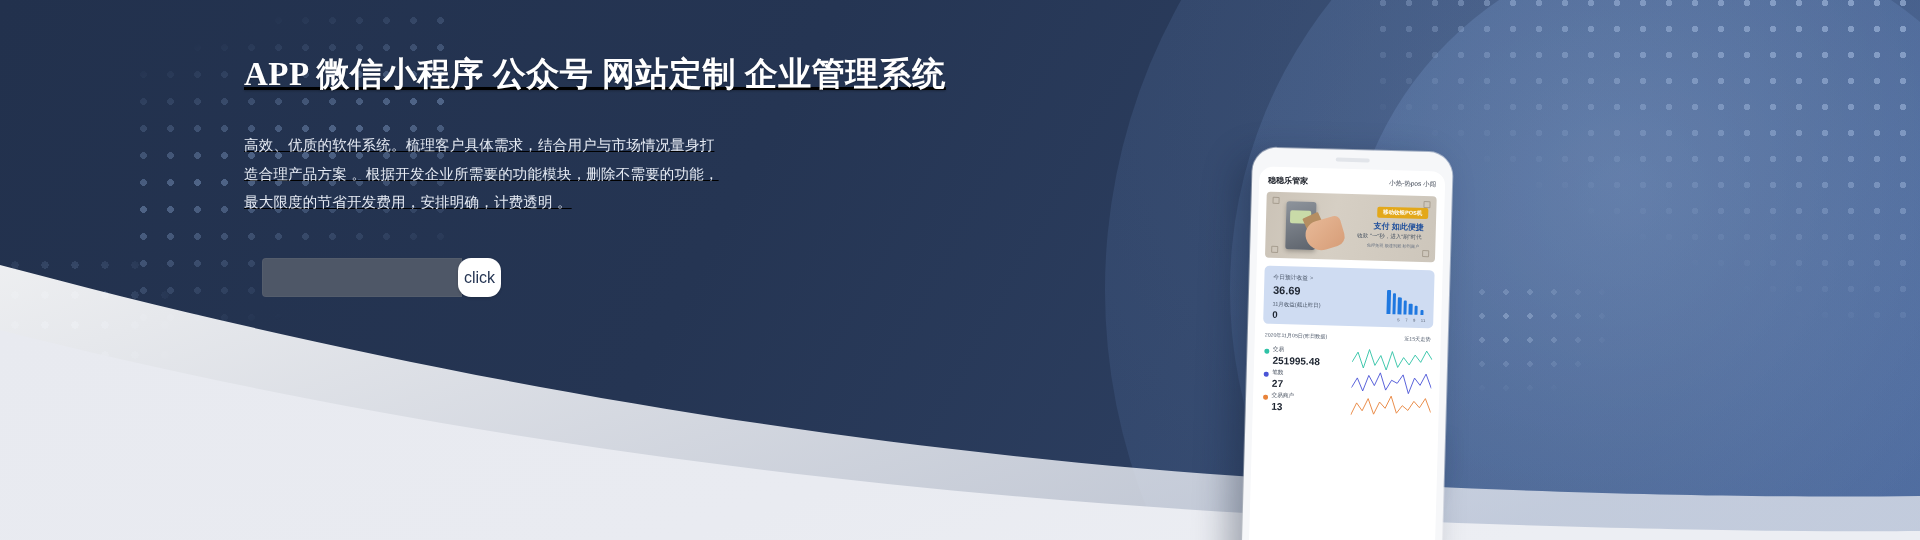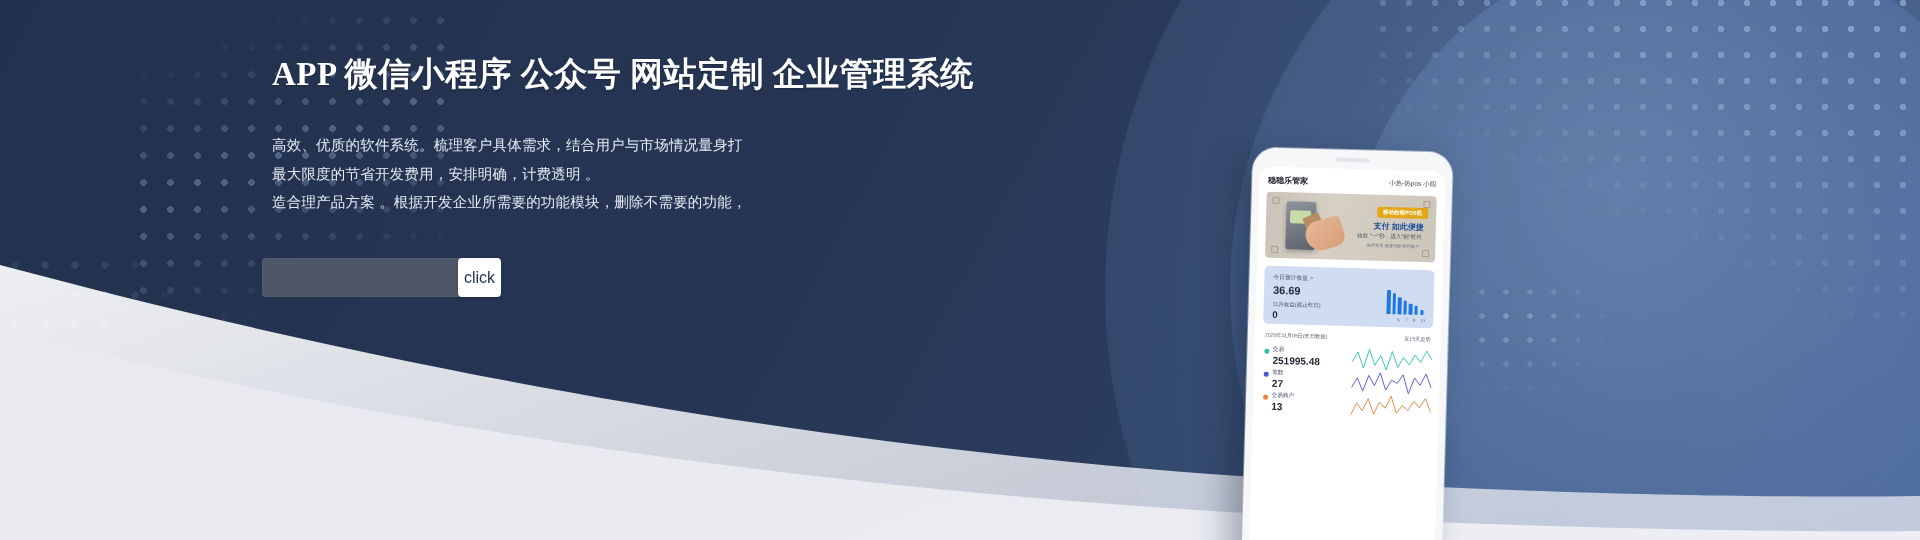--- a/index.html
+++ b/index.html
@@ -52,21 +52,21 @@
     background-size:24px 24px;
     -webkit-mask-image:radial-gradient(ellipse at 30% 35%, rgba(0,0,0,.9) 0%, rgba(0,0,0,0) 70%);
     mask-image:radial-gradient(ellipse at 30% 35%, rgba(0,0,0,.9) 0%, rgba(0,0,0,0) 70%);
   }
 
   
   .wave-wrap{position:absolute;left:0;bottom:0;width:1920px;height:360px;}
   .wave-wrap svg{display:block;width:1920px;height:360px;}
 
   
-  .copy{position:absolute;left:272px;top:52px;width:760px;}
+  .copy{position:absolute;left:244px;top:52px;width:760px;text-decoration:underline;}
   .headline{
     font-family:"Liberation Serif","DejaVu Serif",serif;
     font-weight:700;font-size:33px;letter-spacing:.5px;color:#ffffff;
     margin:0 0 34px 0;white-space:nowrap;
     text-shadow:0 1px 2px rgba(0,0,0,.25);
   }
   .para{margin:0;color:#e6ebf4;font-size:14.5px;line-height:28.5px;letter-spacing:.2px;}
   .para .ln{display:block;white-space:nowrap;}
 
   
@@ -74,21 +74,21 @@
     position:absolute;left:262px;top:258px;width:198px;height:39px;
     display:flex;align-items:stretch;
   }
   .search-input{
     flex:1;border:none;outline:none;background:#4e5767;border-radius:4px 0 0 4px;
     color:#cfd6e2;font-size:13px;padding:0 12px;font-family:"Liberation Sans",sans-serif;
     box-shadow:inset 0 0 0 1px rgba(255,255,255,.04);
   }
   .search-input::placeholder{color:#98a1b1;}
   .click-btn{
-    width:60px;background:#ffffff;color:#253553;border:none;border-radius:4px;
+    width:60px;background:#ffffff;color:#253553;border:none;border-radius:13px;
     font-size:16px;font-family:"Liberation Sans",sans-serif;cursor:pointer;
     margin-left:-4px;box-shadow:0 1px 3px rgba(0,0,0,.18);
   }
 
   
   .phone{
     position:absolute;left:1253px;top:150px;width:200px;height:430px;
     transform:rotate(1.6deg);transform-origin:50% 0%;
   }
   .phone-body{
@@ -154,22 +154,22 @@
 
   <div class="dots dots-tr"></div>
   <div class="dots dots-left"></div>
   <div class="dots dots-left2"></div>
   <div class="dots dots-mini"></div>
 
   <div class="copy">
     <h1 class="headline">APP  微信小程序  公众号  网站定制 企业管理系统</h1>
     <p class="para">
       <span class="ln">高效、优质的软件系统。梳理客户具体需求，结合用户与市场情况量身打</span>
+      <span class="ln">造合理产品方案 。根据开发企业所需要的功能模块，删除不需要的功能，</span>
       <span class="ln">最大限度的节省开发费用，安排明确，计费透明 。</span>
-      <span class="ln">造合理产品方案 。根据开发企业所需要的功能模块，删除不需要的功能，</span>
     </p>
   </div>
 
   <div class="searchbar">
     <input class="search-input" type="text" placeholder="" style="">
     <button class="click-btn">click</button>
   </div>
 
   <div class="wave-wrap">
     <svg viewBox="0 0 1920 360" preserveAspectRatio="none" aria-hidden="true">

